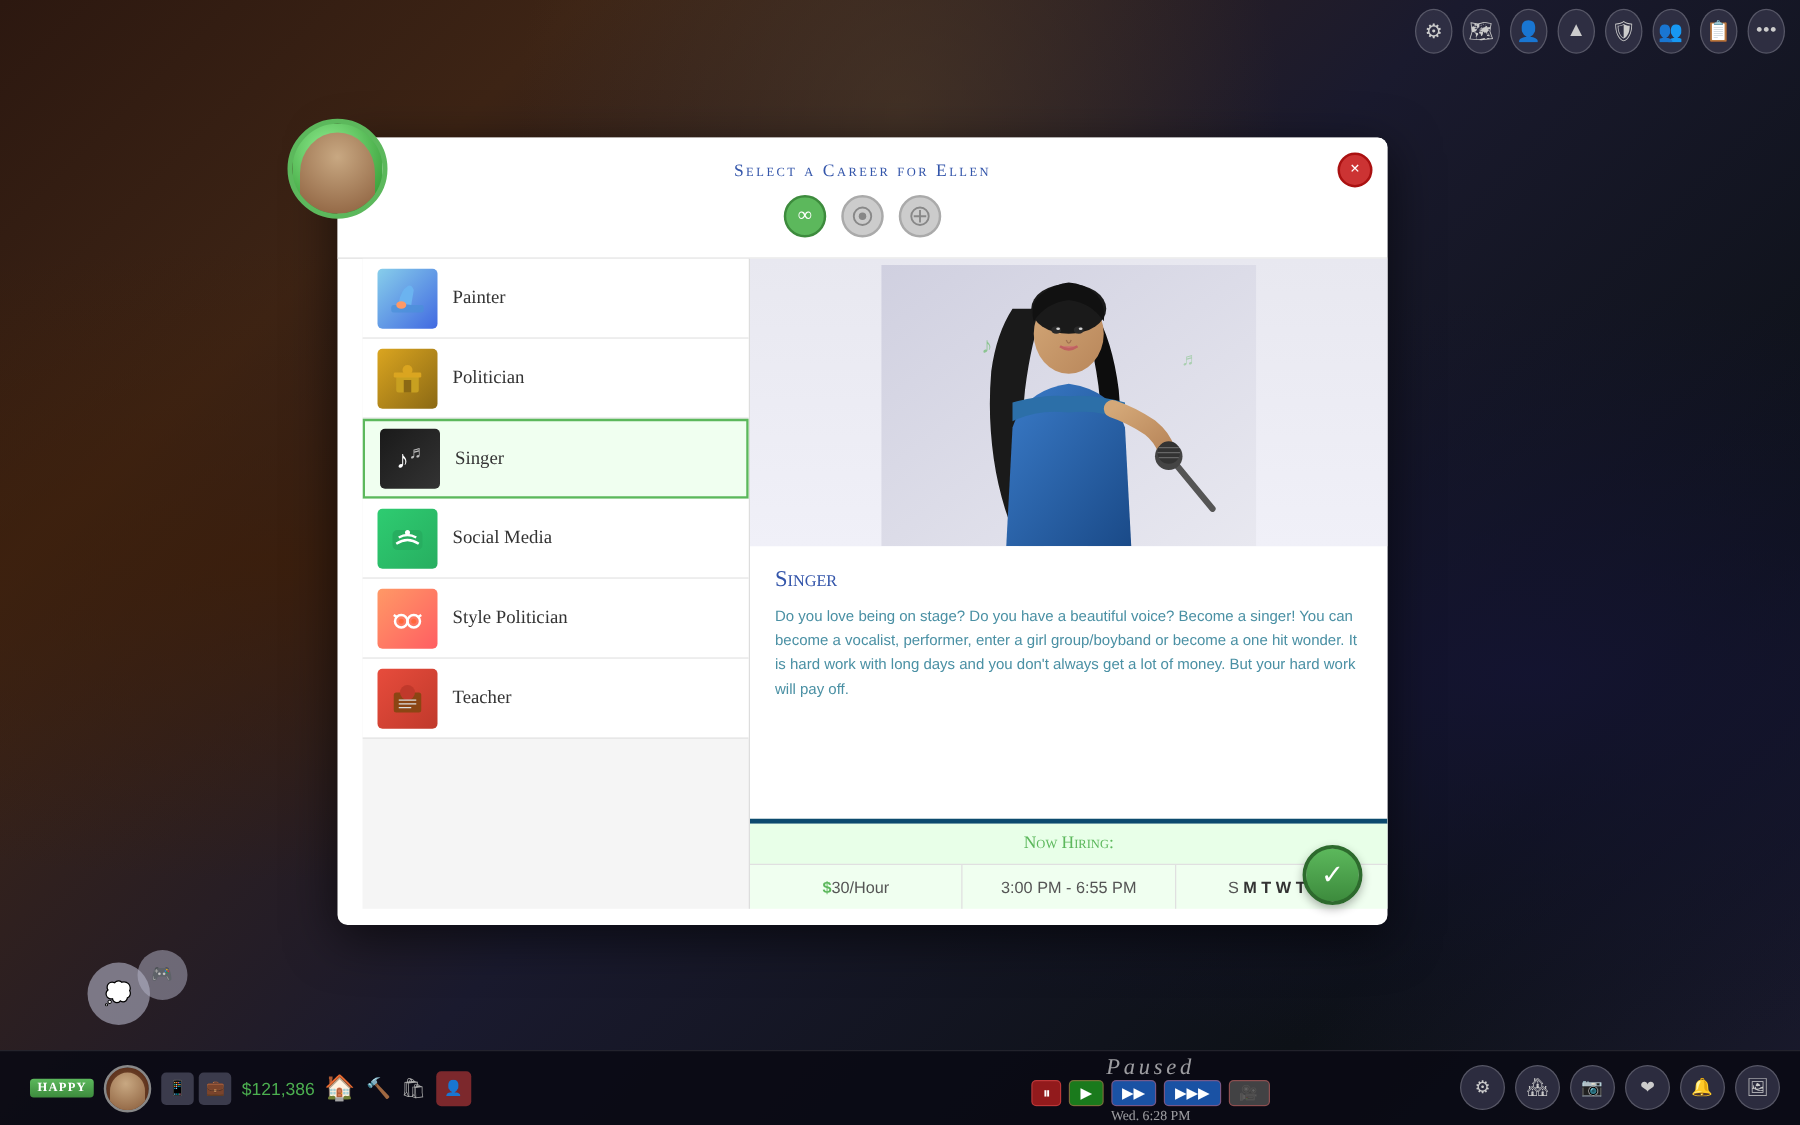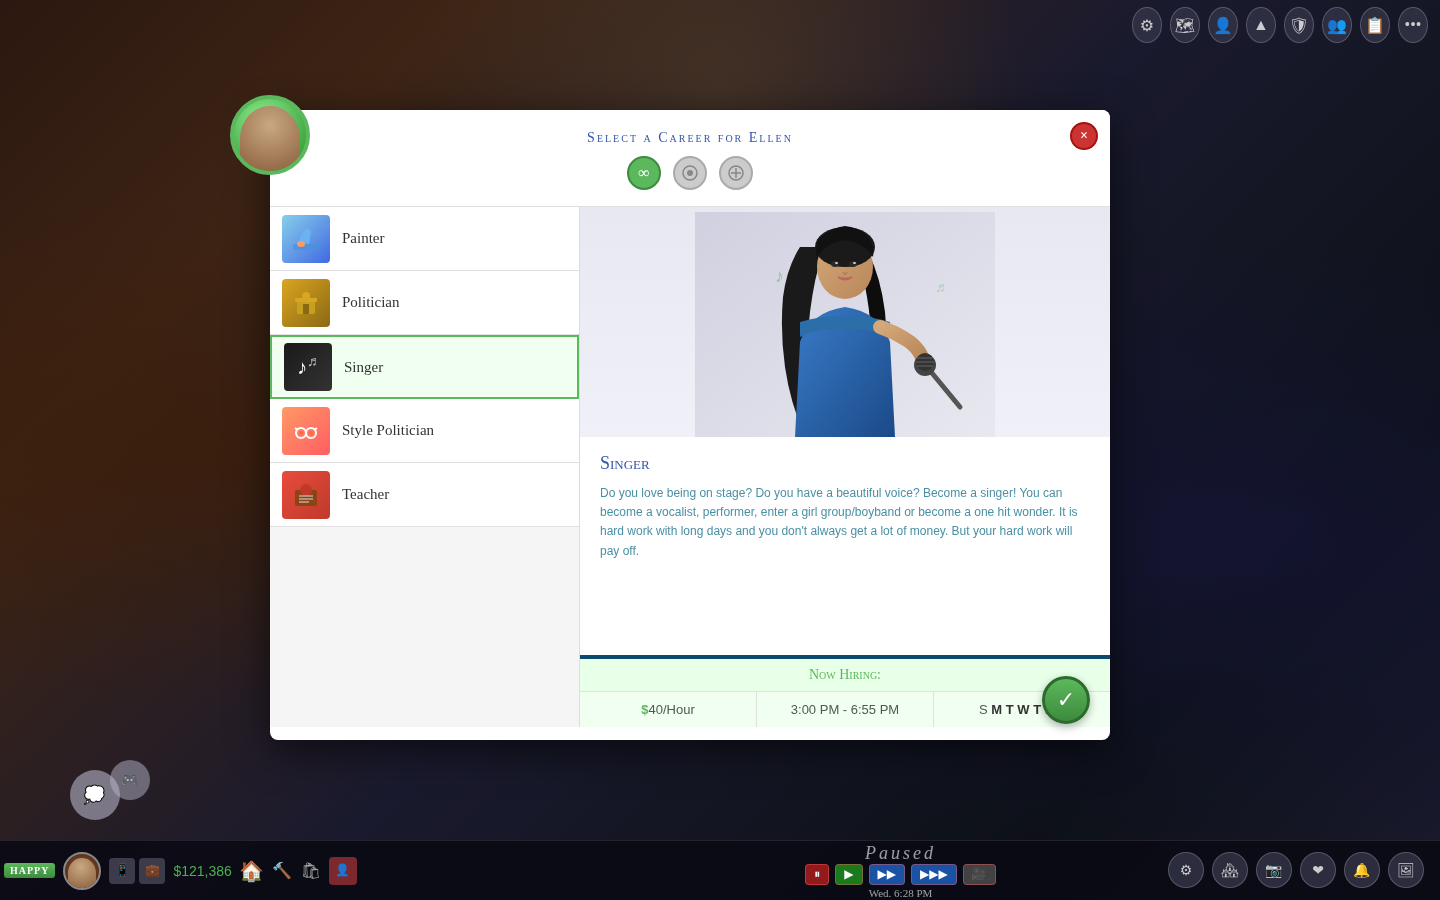--- a/index.html
+++ b/index.html
@@ -72,21 +72,21 @@
       border-top: 1px solid rgba(255,255,255,0.1);
       display: flex;
       align-items: center;
       z-index: 10;
     }
 
     .bottom-left {
       display: flex;
       align-items: center;
       gap: 8px;
-      padding: 0 4px;
+      padding: 0 24px;
       min-width: 280px;
     }
 
     .happy-badge {
       background: linear-gradient(to bottom, #5cb85c, #3d8b3d);
       color: white;
       font-size: 10px;
       font-weight: bold;
       padding: 2px 6px;
       border-radius: 3px;
@@ -231,20 +231,21 @@
       display: flex;
       height: calc(100% - 110px);
     }
 
     
     .career-list {
       width: 310px;
       border-right: 1px solid #ddd;
       overflow-y: auto;
       background: #f5f5f5;
+      margin-left: 20px;
     }
 
     .career-list::-webkit-scrollbar {
       width: 8px;
     }
     .career-list::-webkit-scrollbar-track {
       background: #e0e0e0;
     }
     .career-list::-webkit-scrollbar-thumb {
       background: #aaa;
@@ -515,20 +516,31 @@
       <div class="career-item selected">
         <div class="career-icon icon-singer">
           <svg width="30" height="30" viewBox="0 0 30 30">
             <text x="4" y="22" font-size="20" fill="white">♪</text>
             <text x="14" y="14" font-size="14" fill="rgba(255,255,255,0.7)">♬</text>
           </svg>
         </div>
         <div class="career-name">Singer</div>
       </div>
 
+      <div class="career-item">
+        <div class="career-icon icon-social-media">
+          <svg width="30" height="30" viewBox="0 0 30 30">
+            <rect x="3" y="8" width="24" height="16" rx="4" fill="#27ae60"></rect>
+            <path d="M8 14 Q15 10 22 14" stroke="white" stroke-width="2" fill="none"></path>
+            <path d="M6 19 Q15 13 24 19" stroke="white" stroke-width="2" fill="none"></path>
+            <circle cx="15" cy="10" r="2" fill="white"></circle>
+          </svg>
+        </div>
+        <div class="career-name">Social Media</div>
+      </div>
 
       <div class="career-item">
         <div class="career-icon icon-style-influencer">
           <svg width="30" height="30" viewBox="0 0 30 30">
             <circle cx="10" cy="17" r="5" fill="none" stroke="white" stroke-width="2"></circle>
             <circle cx="20" cy="17" r="5" fill="none" stroke="white" stroke-width="2"></circle>
             <line x1="15" y1="17" x2="15" y2="17" stroke="white" stroke-width="2"></line>
             <line x1="7" y1="14" x2="4" y2="12" stroke="white" stroke-width="2"></line>
             <line x1="23" y1="14" x2="26" y2="12" stroke="white" stroke-width="2"></line>
             <circle cx="10" cy="17" r="2" fill="rgba(255,100,50,0.8)"></circle>
@@ -616,21 +628,21 @@
 
       <div class="career-info">
         <div class="career-detail-title">Singer</div>
         <div class="career-description">Do you love being on stage? Do you have a beautiful voice? Become a singer! You can become a vocalist, performer, enter a girl group/boyband or become a one hit wonder. It is hard work with long days and you don't always get a lot of money. But your hard work will pay off.</div>
       </div>
 
       <div class="hiring-section">
         <div class="hiring-title">Now Hiring:</div>
         <div class="hiring-details">
           <div class="hiring-detail-item">
-            <span class="dollar">$</span><span>40</span><span>/Hour</span>
+            <span class="dollar">$</span><span>30</span><span>/Hour</span>
           </div>
           <div class="hiring-detail-item">3:00 PM - 6:55 PM</div>
           <div class="hiring-detail-item">
             <span>S </span><span class="days-highlight" style="font-weight:bold;color:#333">M </span><span class="days-highlight" style="font-weight:bold;color:#333">T </span><span class="days-highlight" style="font-weight:bold;color:#333">W </span><span class="days-highlight" style="font-weight:bold;color:#333">T </span><span>F </span><span>S</span>
           </div>
         </div>
       </div>
 
       <div class="confirm-btn">✓</div>
 

